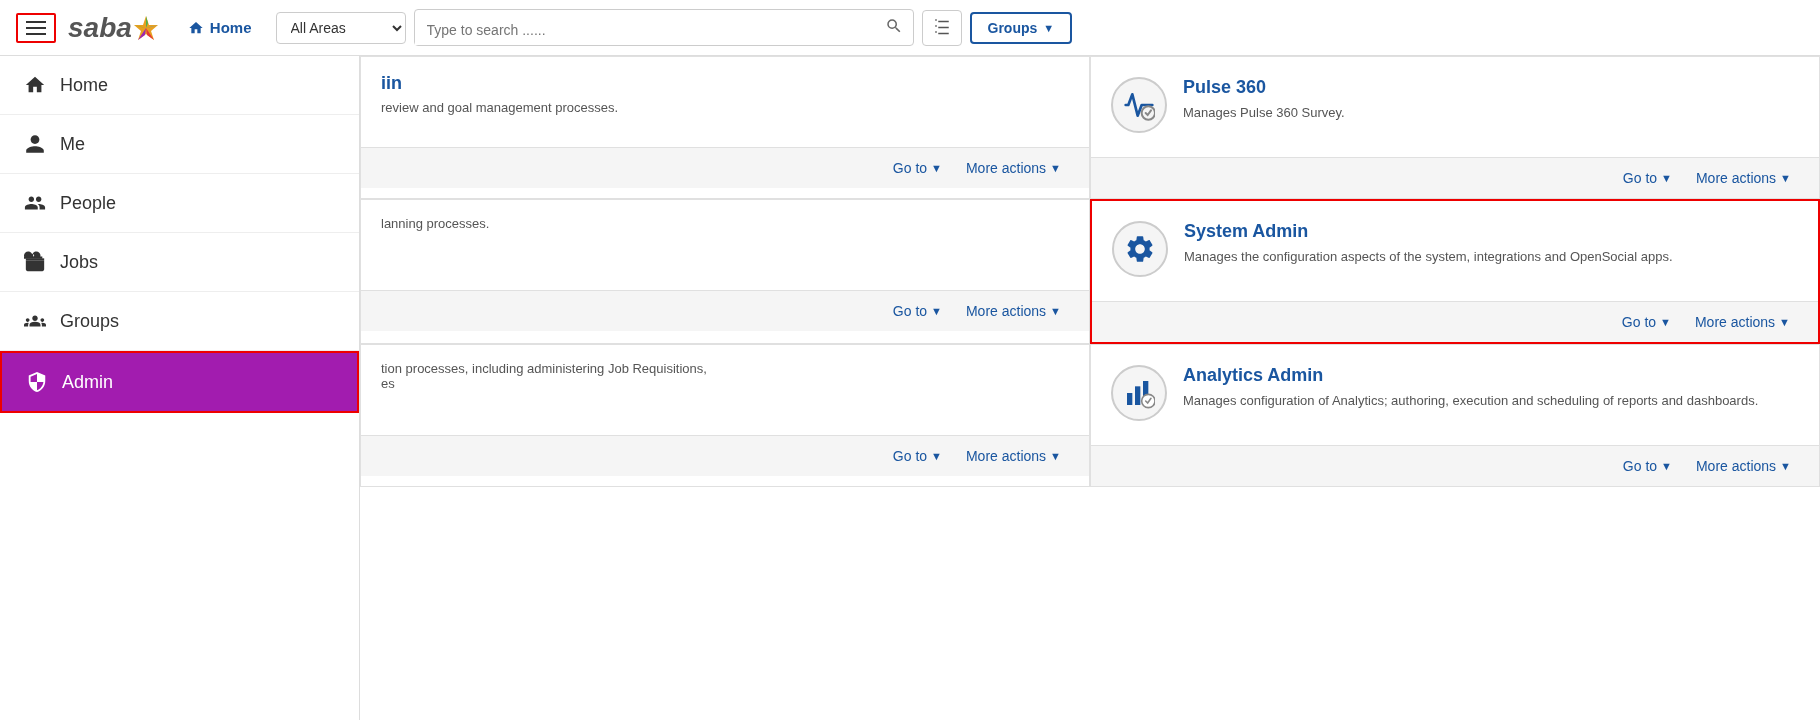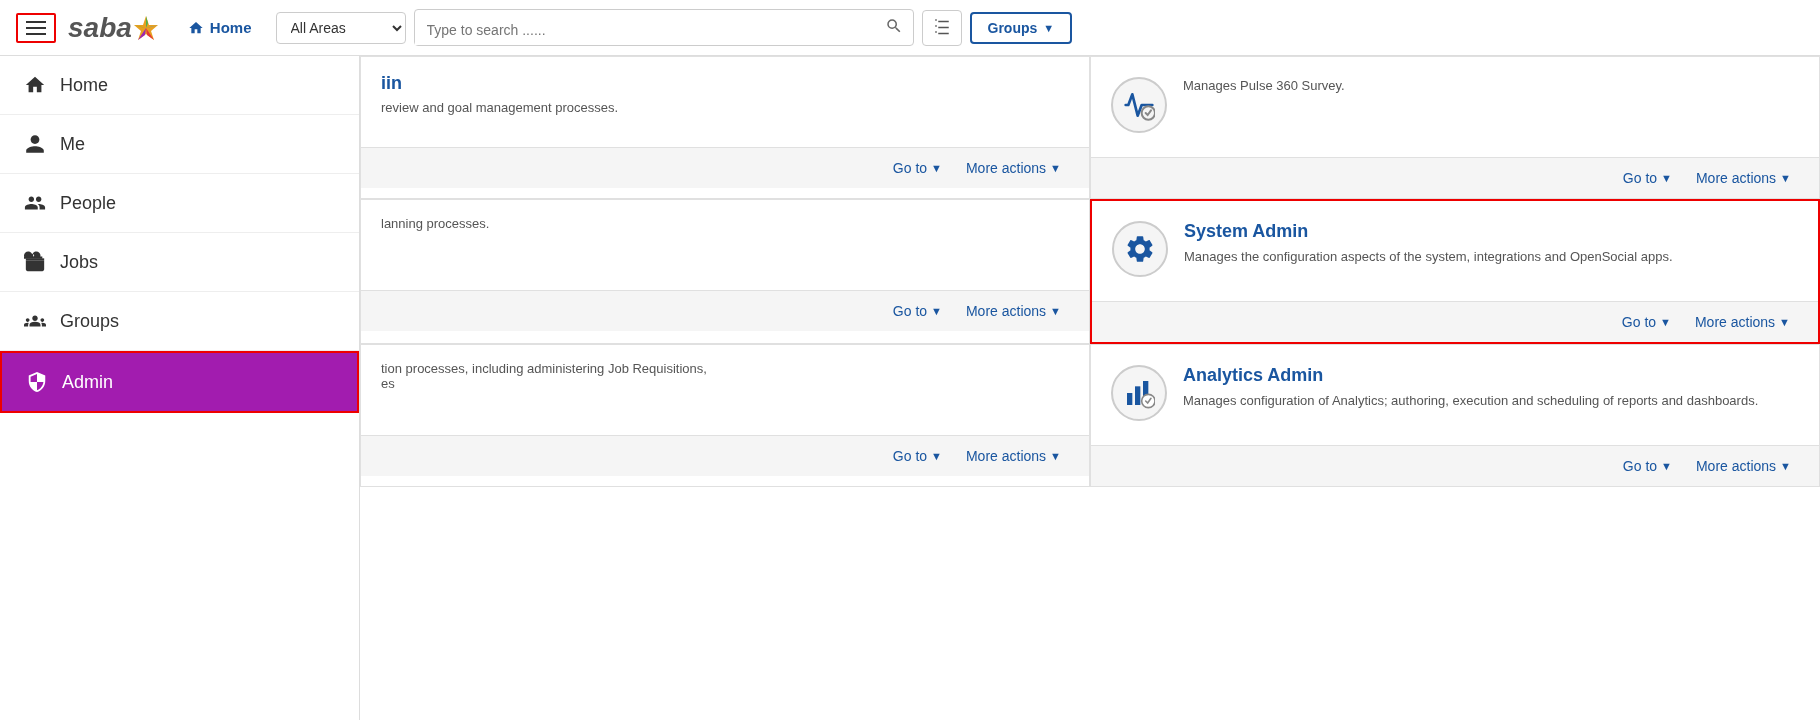--- a/index.html
+++ b/index.html
@@ -363,20 +363,21 @@
       <div class="card">
         <div class="card-body">
           <div class="card-icon-wrap">
             <svg width="34" height="34" viewBox="0 0 24 24">
               <path d="M2 12h2l3-8 4 16 3-8h8" stroke="#1a56a0" stroke-width="2" fill="none" stroke-linecap="round" stroke-linejoin="round"></path>
               <circle cx="19" cy="18" r="5" fill="none" stroke="#888" stroke-width="1.5"></circle>
               <path d="M17 18l1.5 1.5L21 16" stroke="#888" stroke-width="1.5" fill="none" stroke-linecap="round"></path>
             </svg>
           </div>
           <div class="card-text">
+            <div class="card-title">Pulse 360</div>
             <div class="card-desc">Manages Pulse 360 Survey.</div>
           </div>
         </div>
         <div class="card-footer">
           <button class="card-action-btn">
             <span>Go to</span>
             <span class="chevron-down">▼</span>
           </button>
           <button class="card-action-btn">
             <span>More actions</span>

